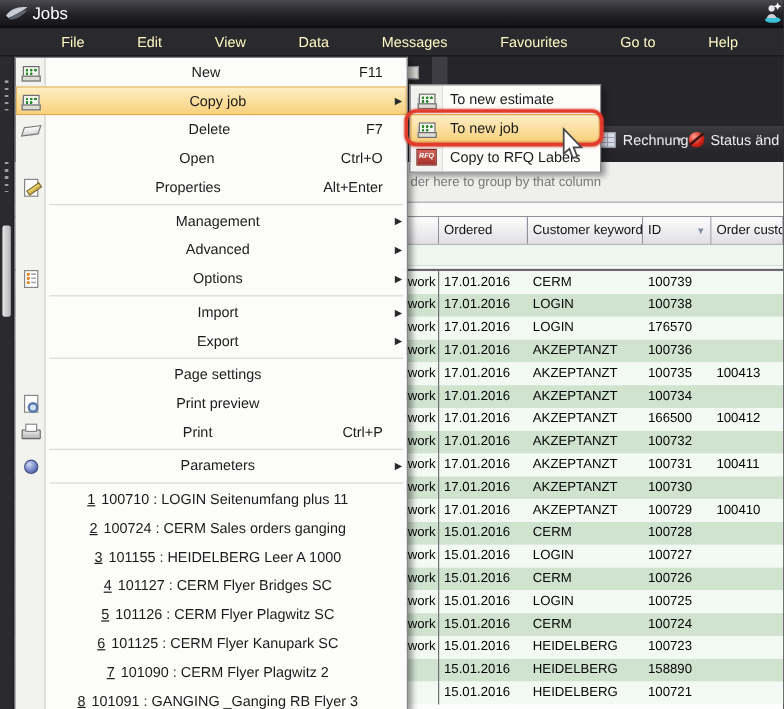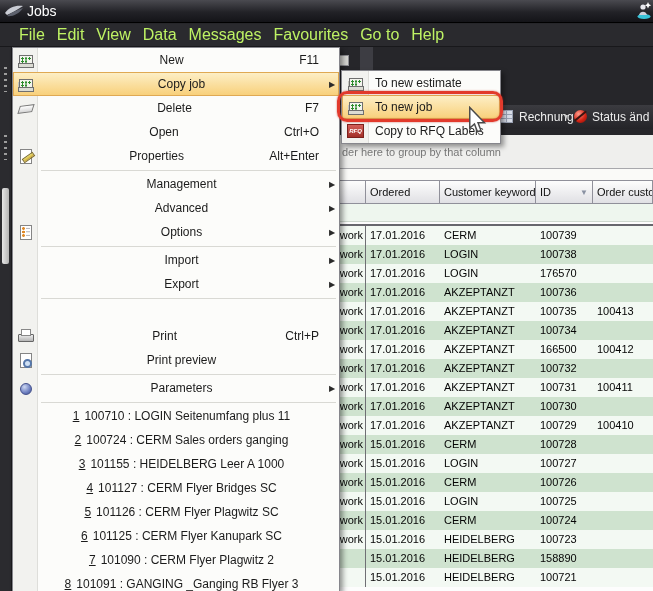--- a/index.html
+++ b/index.html
@@ -14,21 +14,21 @@
   .titlebar { position:absolute; top:0; left:0; right:0; height:23px;
     background:linear-gradient(#4a4a50,#222227 55%,#141418); border-bottom:1px solid #000; z-index:20; }
   .title-text { position:absolute; left:27px; top:3px; font-size:14px; color:#fff; }
   .app-icon { position:absolute; left:4px; top:4px; }
   .tb-right-icon { position:absolute; right:1px; top:1px; }
 
   
   .menubar { position:absolute; top:24px; left:0; right:0; height:23px;
     background:#2a2a2e; border-bottom:1px solid #18181b; display:flex;
     padding-left:13px; z-index:20; }
-  .mb-item { font-size:16px; color:#bef264; line-height:22px; padding:0 6px; white-space:nowrap; }
+  .mb-item { font-size:12px; color:#fef9c3; line-height:22px; padding:0 6px; white-space:nowrap;margin-left:32px; }
 
   
   .leftstrip { position:absolute; left:0; top:47px; width:12px; bottom:0;
     background:#2b2b2f; border-right:1px solid #1a1a1d; z-index:5; }
   .grip { position:absolute; left:4px; width:3px; height:25px;
     background:repeating-linear-gradient(#9d9d9d 0 2px, transparent 2px 6px); }
   .grip.g1 { top:20px; } .grip.g2 { top:88px; }
   .lightbar { position:absolute; left:2px; top:141px; width:7px; height:76px;
     background:linear-gradient(90deg,#e6e6e6,#b4b4b4); border-radius:2px; }
 
@@ -449,37 +449,38 @@
       <div class="mi sep">
         
         
         
         
       </div>
       <div class="mi">
         <span class="gut">
           <i class="mic"></i>
         </span>
+        <span class="lbl"><u class="num"></u><span>Page settings</span></span>
+        <span class="sc"></span>
+        <span class="arr"></span>
+      </div>
+      <div class="mi">
+        <span class="gut">
+          <i class="mic icon-preview"></i>
+        </span>
+        <span class="lbl"><u class="num"></u><span>Print preview</span></span>
         <span class="sc"></span>
         <span class="arr"></span>
       </div>
       <div class="mi">
         <span class="gut">
           <i class="mic icon-print"></i>
         </span>
         <span class="lbl"><u class="num"></u><span>Print</span></span>
         <span class="sc">Ctrl+P</span>
-        <span class="arr"></span>
-      </div>
-      <div class="mi">
-        <span class="gut">
-          <i class="mic icon-preview"></i>
-        </span>
-        <span class="lbl"><u class="num"></u><span>Print preview</span></span>
-        <span class="sc"></span>
         <span class="arr"></span>
       </div>
       <div class="mi sep">
         
         
         
         
       </div>
       <div class="mi">
         <span class="gut">

